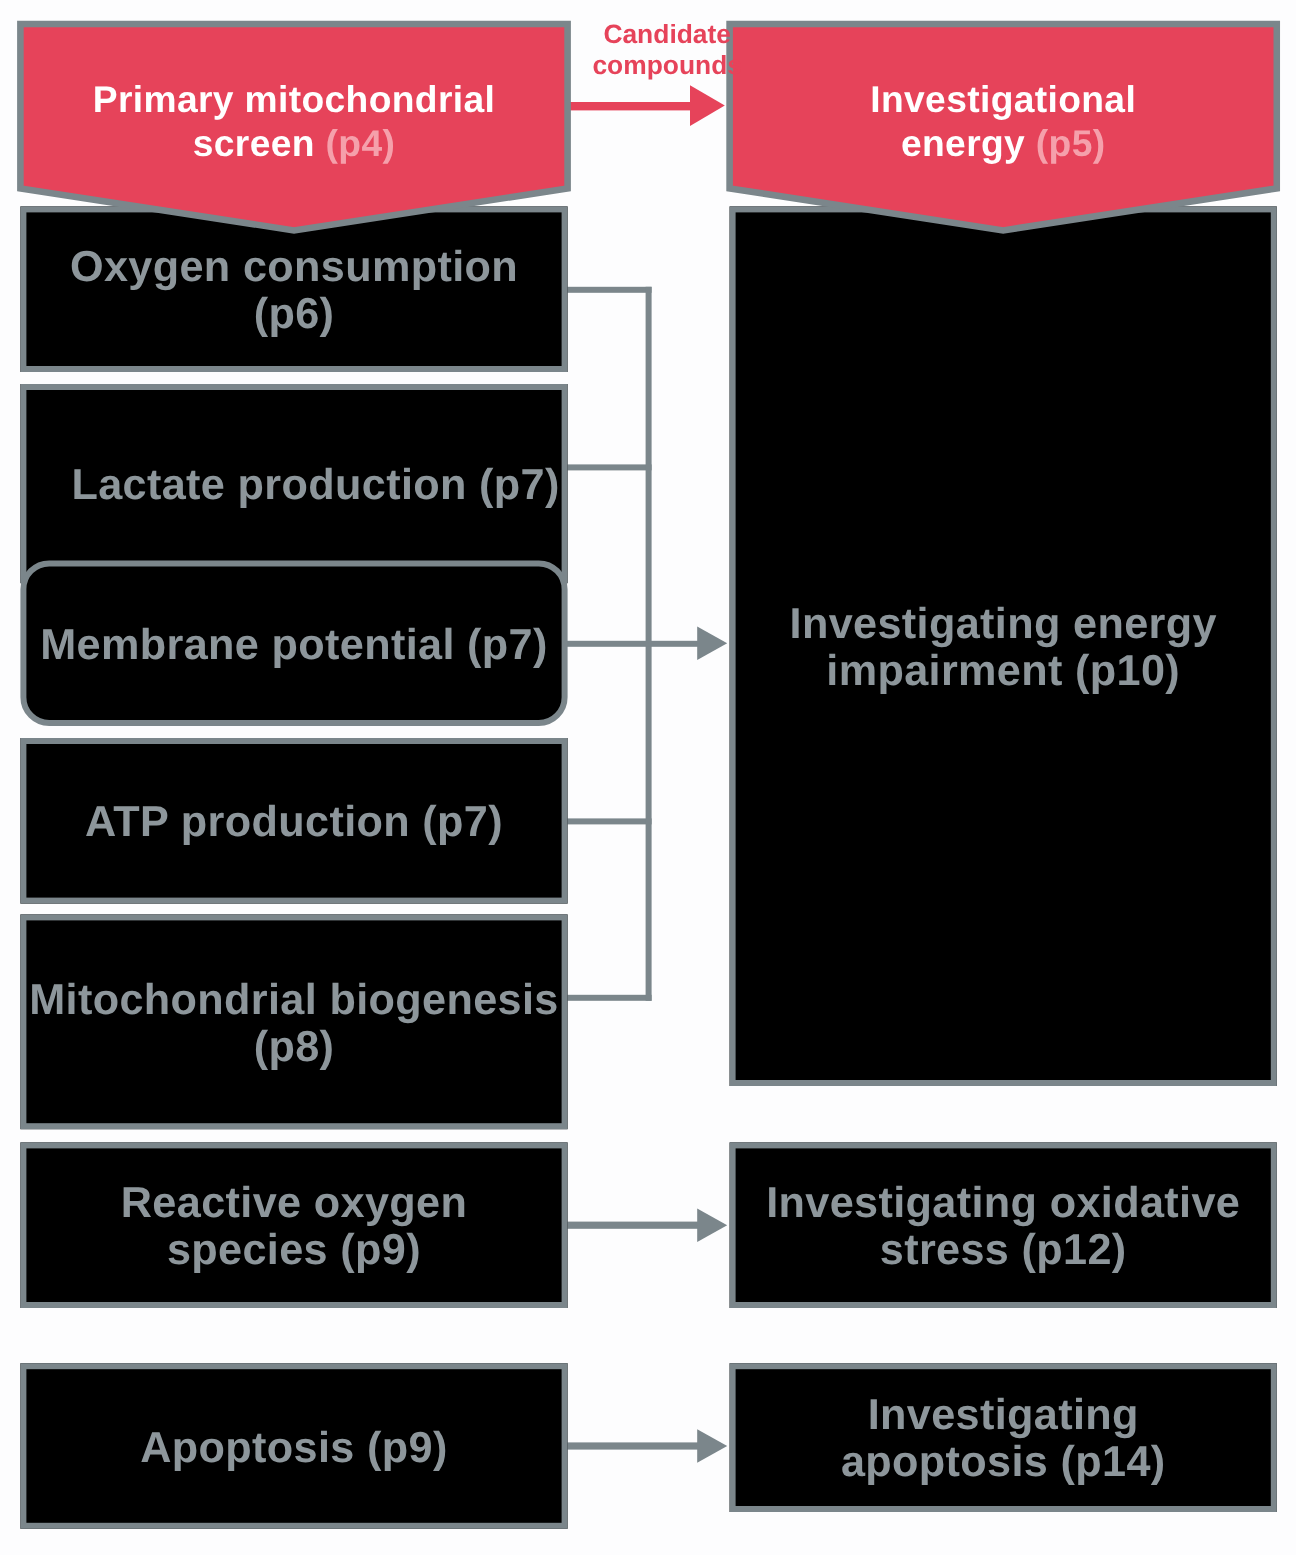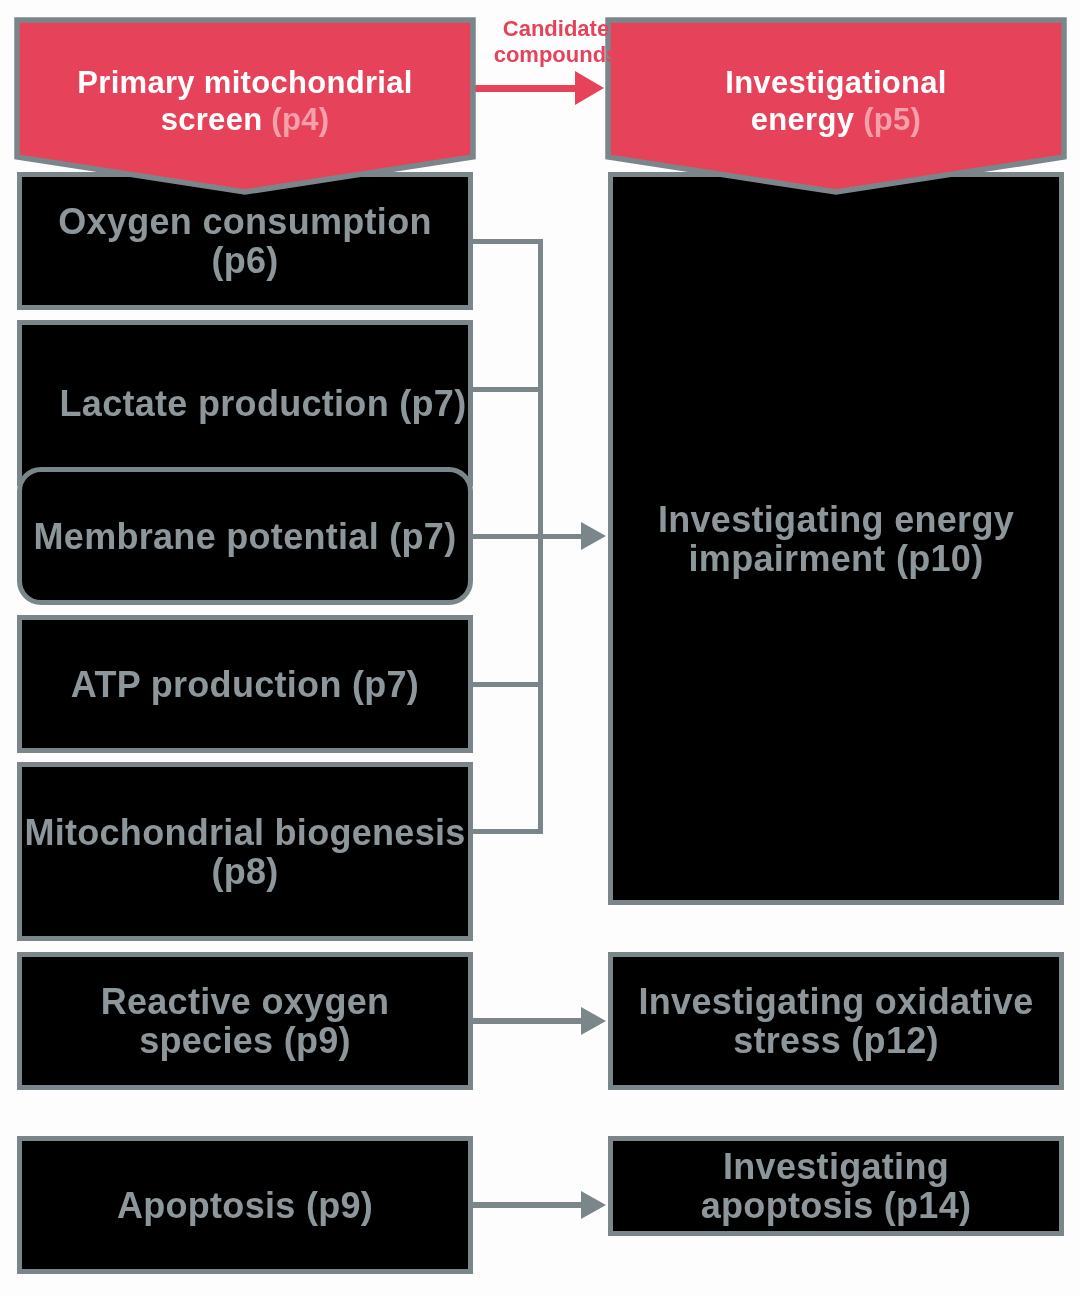--- a/index.html
+++ b/index.html
@@ -149,18 +149,18 @@
   <div class="node" style="left:608px; top:952px; height:138px;">
     <div>Investigating oxidative</div>
     <div>stress (p12)</div>
   </div>
 
   <div class="node" style="left:17px; top:1136px; height:138px;">
     <div>Apoptosis (p9)</div>
   </div>
   <div class="hline" style="left:470px; top:1202px; width:112px; height:6px;"></div>
   <div class="arrowhead-gray" style="left:581px; top:1191px;"></div>
-  <div class="node" style="left:608px; top:1136px; height:100px;">
+  <div class="node" style="left:608px; top:1136px; height:124px;">
     <div>Investigating</div>
     <div>apoptosis (p14)</div>
   </div>
 
 </div>
 
 </body></html>

